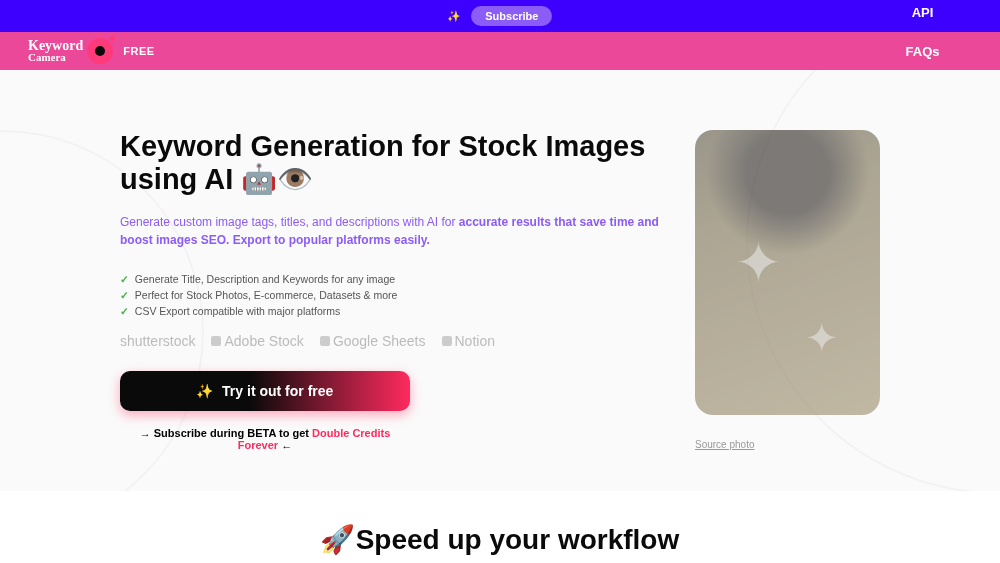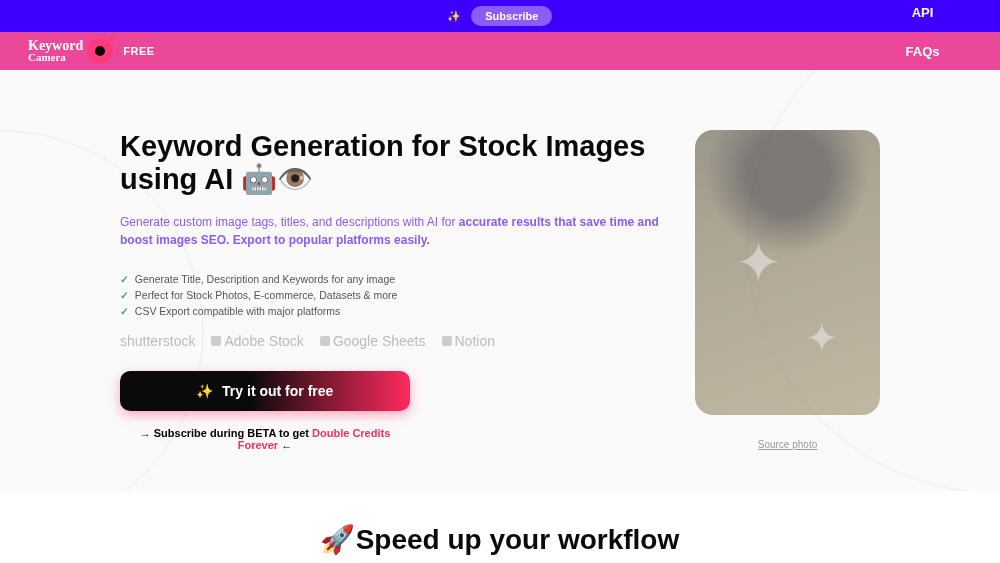--- a/index.html
+++ b/index.html
@@ -173,21 +173,20 @@
     }
     .sparkle {
       position: absolute;
       font-size: 48px;
       color: rgba(220,220,220,0.6);
     }
     .sparkle.s1 { top: 40px; left: 100px; font-size: 24px; }
     .sparkle.s2 { top: 100px; left: 40px; font-size: 56px; }
     .sparkle.s3 { top: 185px; left: 110px; font-size: 40px; }
     .source-caption {
-      text-align: center;
       font-size: 10px;
       color: #999;
       margin-top: 24px;
       text-decoration: underline;
     }
     
     .section2 { padding: 32px 30px 20px; text-align: center; background: #fff; }
     .section2-title { font-size: 28px; font-weight: 800; color: #0a0a0a; margin-bottom: 18px; }
   </style>
 </head>

